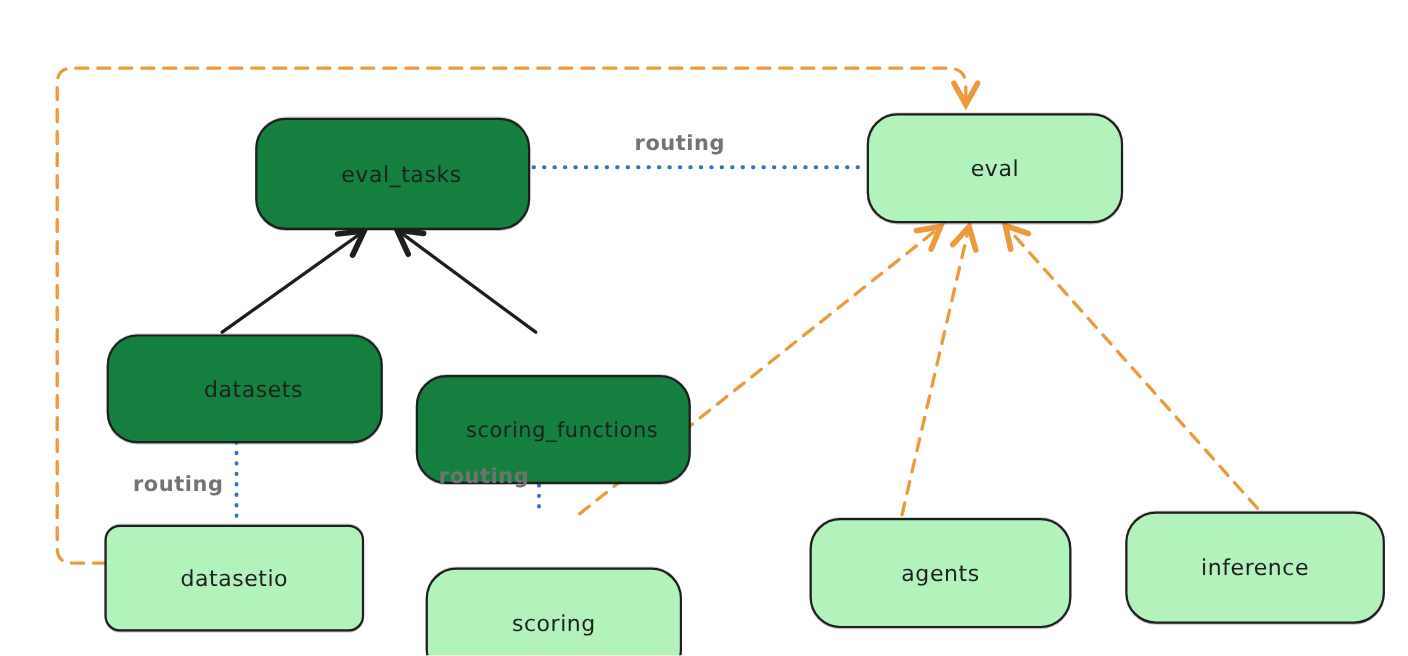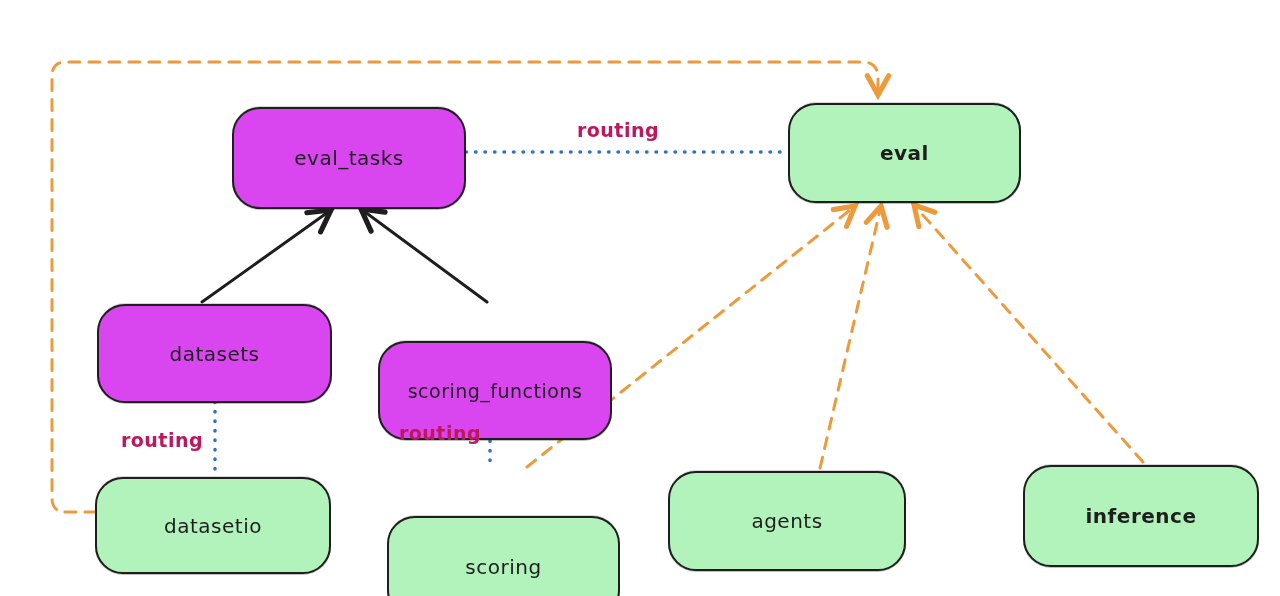--- a/index.html
+++ b/index.html
@@ -27,37 +27,37 @@
     display: flex;
     align-items: center;
     justify-content: center;
     border: 2.5px solid #1e1e1e;
     border-radius: 28px;
     font-size: 20px;
     color: #1e1e1e;
     letter-spacing: 0.5px;
     box-shadow: 0 1px 0 0 rgba(30,30,30,0.28), 0 -1px 0 0 rgba(30,30,30,0.18);
   }
-  .node-blue  { background: #d946ef; }
+  .node-blue  { background: #15803d; padding-left: 16px; }
   .node-green { background: #b2f2bb; }
 
   .node-eval-tasks        { left: 232px; top: 107px; width: 230px; height: 98px; }
-  .node-eval              { left: 788px; top: 103px; width: 229px; height: 96px; font-weight: bold; }
+  .node-eval              { left: 788px; top: 103px; width: 229px; height: 96px; }
   .node-datasets          { left:  97px; top: 304px; width: 231px; height: 95px; text-align: right; }
   .node-scoring-functions { left: 378px; top: 305px; width: 230px; height: 95px; font-size: 19px; margin-top: 36px; }
-  .node-datasetio         { left:  95px; top: 477px; width: 232px; height: 93px; }
+  .node-datasetio         { left:  95px; top: 477px; width: 232px; height: 93px; border-radius: 14px; }
   .node-scoring           { left: 387px; top: 472px; width: 229px; height: 98px; margin-top: 44px; }
-  .node-agents            { left: 668px; top: 471px; width: 234px; height: 96px; justify-content: center; }
-  .node-inference         { left: 1023px; top: 465px; width: 232px; height: 98px; font-weight: bold; }
+  .node-agents            { left: 736px; top: 471px; width: 234px; height: 96px; justify-content: center; }
+  .node-inference         { left: 1023px; top: 465px; width: 232px; height: 98px; }
 
   .edge-label {
     position: absolute;
     z-index: 3;
     transform: translate(-50%, -50%);
-    color: #be185d;
+    color: #737373;
     font-size: 19px;
     font-weight: 700;
     letter-spacing: 0.5px;
     white-space: nowrap;
   }
   .label-routing-top  { left: 618px; top: 130px; }
   .label-routing-left { left: 162px; top: 440px; }
   .label-routing-mid  { left: 440px; top: 433px; }
 </style>
 </head>

